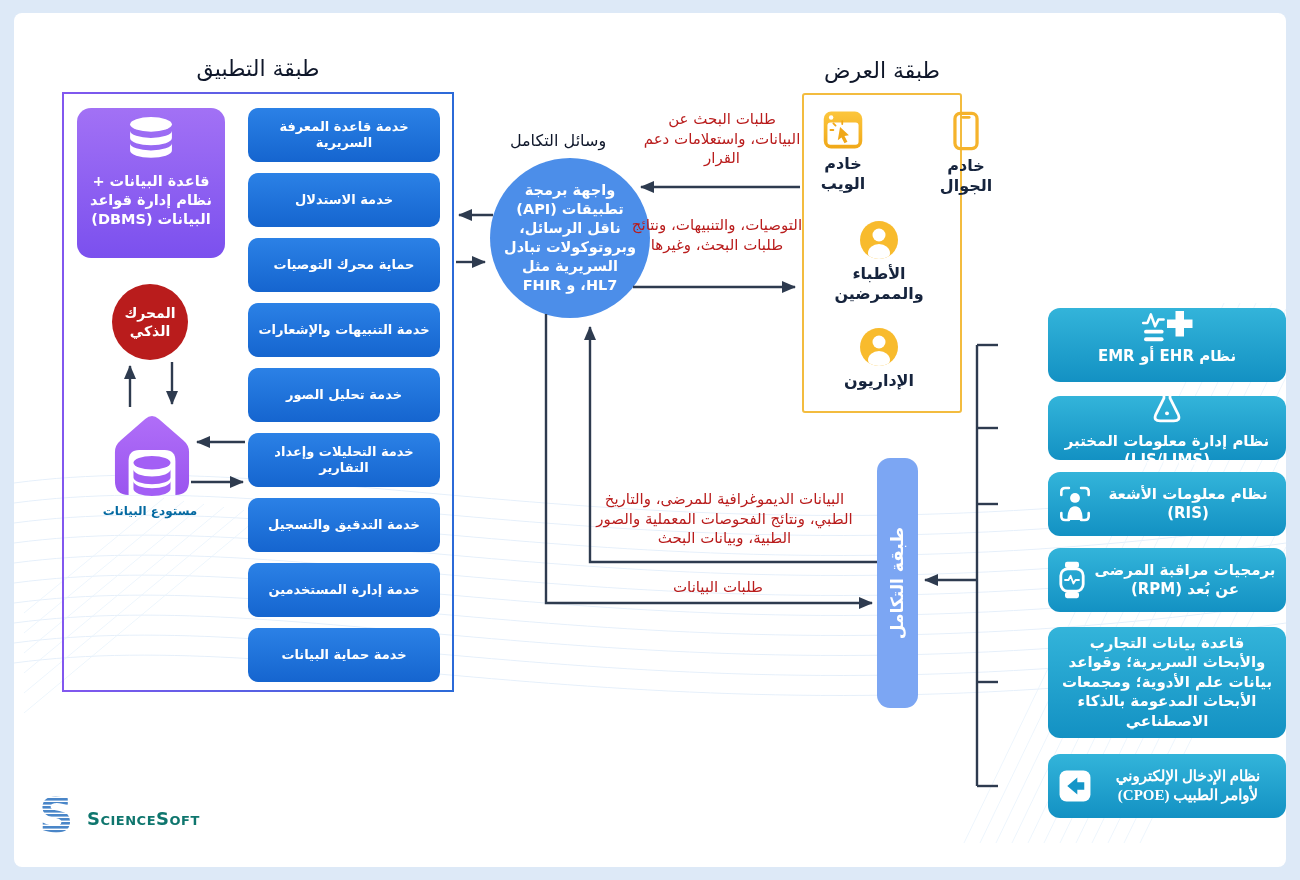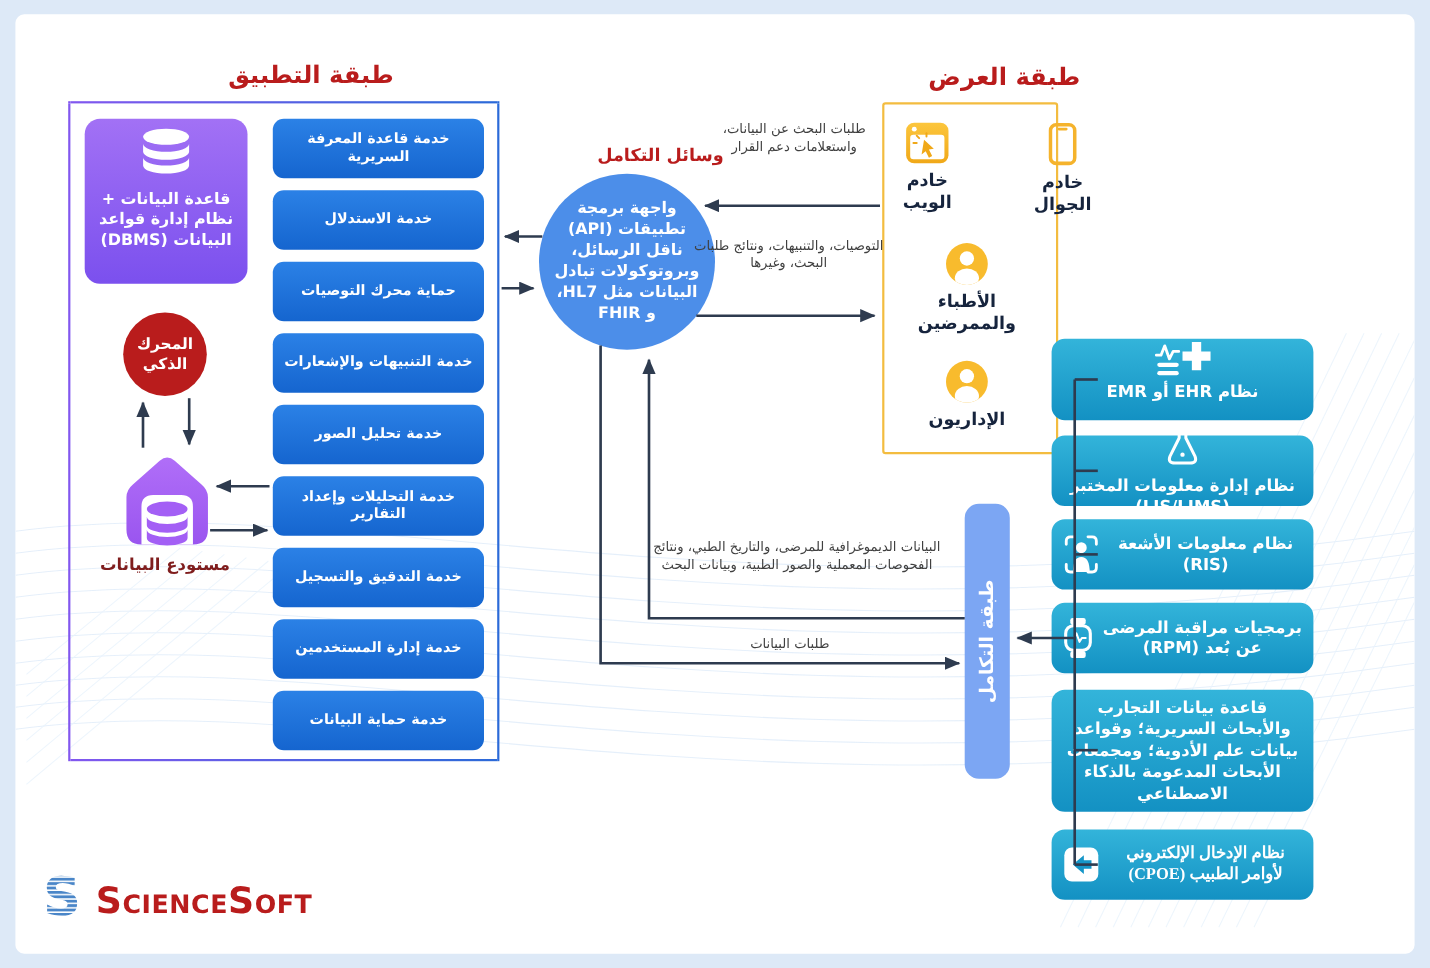--- a/index.html
+++ b/index.html
@@ -1,68 +1,68 @@
 <!DOCTYPE html>
 <html lang="ar"><head>
 <meta charset="utf-8">
 <style>
   * { margin:0; padding:0; box-sizing:border-box; }
   body { font-family:"DejaVu Sans","Liberation Sans",sans-serif; }
   .frame { position:relative; width:1300px; height:880px; background:#dde9f7; overflow:hidden; }
   .card { position:absolute; left:14px; top:13px; width:1272px; height:854px; background:#ffffff; border-radius:8px; overflow:hidden; }
   .abs { position:absolute; }
-  .layer-title { position:absolute; font-size:22px; font-weight:bold; color:#b91c1c; text-align:right; z-index:3; }
+  .layer-title { position:absolute; font-size:22px; font-weight:normal; color:#0f172a; text-align:center; z-index:3; }
 
   
   .app-box { position:absolute; left:62px; top:92px; width:392px; height:600px;
              border:2px solid; border-image:linear-gradient(90deg,#8257ef,#2b6ad8) 1; z-index:2; }
   .dbms-box { position:absolute; left:77px; top:108px; width:148px; height:150px; border-radius:14px;
               background:linear-gradient(180deg,#a271f5,#7b50ee); z-index:2;
               display:flex; flex-direction:column; align-items:center; justify-content:flex-start; gap:6px; padding:8px; }
   .dbms-box .lbl { color:#fff; font-weight:bold; font-size:14.5px; text-align:center; line-height:1.3; }
   .service { position:absolute; left:248px; width:192px; height:54px; border-radius:10px;
              background:linear-gradient(180deg,#2b81e6,#1565cf); z-index:2;
              display:flex; align-items:center; justify-content:center; text-align:center;
              color:#fff; font-weight:bold; font-size:13px; line-height:1.25; padding:4px 10px; }
   .engine { position:absolute; left:112px; top:284px; width:76px; height:76px; border-radius:50%;
             background:#b91c1c; z-index:2; display:flex; align-items:center; justify-content:center;
             color:#fff; font-weight:bold; font-size:14px; text-align:center; line-height:1.3; padding:8px; }
   .warehouse-wrap { position:absolute; left:113px; top:410px; width:78px; height:88px; z-index:2; }
   .warehouse-lbl { position:absolute; left:70px; top:504px; width:160px; text-align:center;
-                   font-size:15px; font-weight:bold; color:#7f1d1d; z-index:2; }
+                   font-size:12px; font-weight:bold; color:#0369a1; z-index:2; }
 
   
   .api-circle { position:absolute; left:490px; top:158px; width:160px; height:160px; border-radius:50%;
                 background:#4c8ee9; z-index:2; display:flex; align-items:center; justify-content:center;
                 color:#fff; font-weight:bold; font-size:14.5px; line-height:1.32; text-align:center; padding:10px 12px; }
 
   
   .pres-box { position:absolute; left:802px; top:93px; width:160px; height:320px;
               border:2px solid #f3bc3f; border-radius:3px; background:transparent; z-index:2; }
   .pres-item-lbl { font-size:16px; font-weight:bold; color:#16243d; text-align:center; line-height:1.25; }
 
   
   .int-bar { position:absolute; left:877px; top:458px; width:41px; height:250px; border-radius:13px;
              background:#7ca6f3; z-index:2; display:flex; align-items:center; justify-content:center; }
   .int-bar span { transform:rotate(-90deg); white-space:nowrap; color:#fff; font-weight:bold; font-size:17px; }
 
   
-  .ext { position:absolute; left:956px; width:238px; border-radius:12px;
+  .ext { position:absolute; left:1048px; width:238px; border-radius:12px;
          background:linear-gradient(180deg,#33b4da,#1391c3); z-index:2;
          color:#fff; font-weight:bold; font-size:15px; line-height:1.3;
          display:flex; align-items:center; justify-content:center; padding:16px 10px; gap:8px; }
   .ext .txt { text-align:center; flex:1; }
   .ext .ico { flex:0 0 auto; display:flex; align-items:center; justify-content:center; }
 
   
-  .flow-lbl { position:absolute; color:#404040; font-size:12px; line-height:1.3; text-align:center; z-index:3; }
+  .flow-lbl { position:absolute; color:#b91c1c; font-size:15px; line-height:1.3; text-align:center; z-index:3; }
 
   
   .logo { position:absolute; left:40px; top:794px; display:flex; align-items:center; gap:9px; z-index:3; }
-  .logo-text { font-size:33px; font-weight:bold; color:#b91c1c; font-variant:small-caps; letter-spacing:0.5px; }
+  .logo-text { font-size:18px; font-weight:bold; color:#0f766e; font-variant:small-caps; letter-spacing:0.5px; }
 
   svg.lines { position:absolute; left:0; top:0; z-index:5; pointer-events:none; }
   svg.bg { position:absolute; left:0; top:0; z-index:0; pointer-events:none; }
 </style>
 </head>
 <body>
 
 <div class="frame">
   <div class="card">
 
@@ -141,21 +141,21 @@
         </defs>
       <path d="M8,30 L33,8 Q40,2 47,8 L72,30 Q78,35 78,42 L78,72 Q78,86 64,86 L16,86 Q2,86 2,72 L2,42 Q2,35 8,30 Z" fill="url(#gPurple)"></path>
       <path d="M16,86 L16,51 Q16,40 27,40 L53,40 Q64,40 64,51 L64,86 Z" fill="#ffffff"></path>
       <ellipse cx="40" cy="53" rx="19" ry="7" fill="#a35ff5"></ellipse>
       <path d="M21,60 a19,7 0 0 0 38,0 v8 a19,7 0 0 1 -38,0 z" fill="#a35ff5"></path>
       <path d="M21,72 a19,7 0 0 0 38,0 v8 a19,7 0 0 1 -38,0 z" fill="#a35ff5"></path>
     </svg>
   </div>
   <div class="warehouse-lbl" dir="rtl">مستودع البيانات</div>
 
-  <div class="api-circle" dir="rtl">واجهة برمجة تطبيقات (API) ناقل الرسائل، وبروتوكولات تبادل البيانات مثل HL7، و FHIR</div>
+  <div class="api-circle" dir="rtl">واجهة برمجة تطبيقات (API) ناقل الرسائل، وبروتوكولات تبادل السريرية مثل HL7، و FHIR</div>
 
   <div class="pres-box"></div>
 
   <div class="abs" style="left:936px; top:110px; width:60px; text-align:center; z-index:3;">
     <span>
       <svg width="26" height="42" viewBox="0 0 40 60">
         <rect x="3" y="3" width="34" height="54" rx="8" fill="none" stroke="#f5b32c" stroke-width="5"></rect>
         <line x1="15" y1="9" x2="25" y2="9" stroke="#f5b32c" stroke-width="4" stroke-linecap="round"></line>
       </svg>
     </span>

